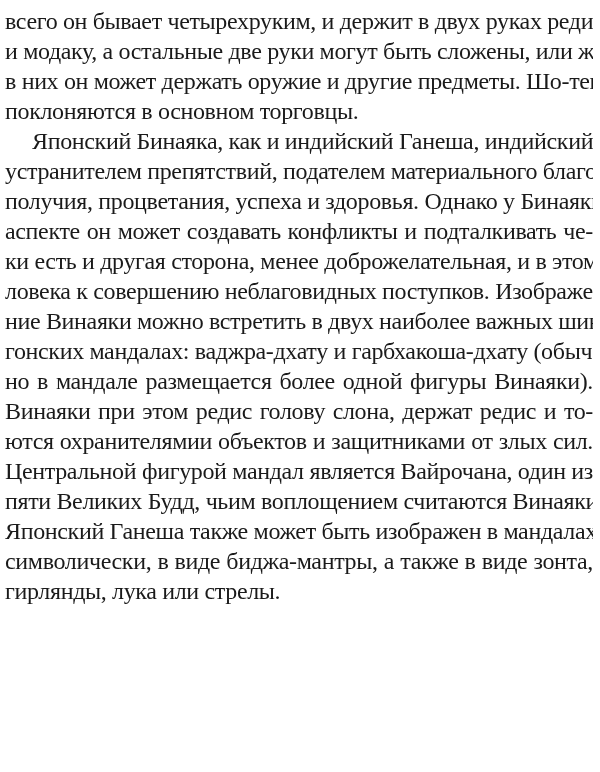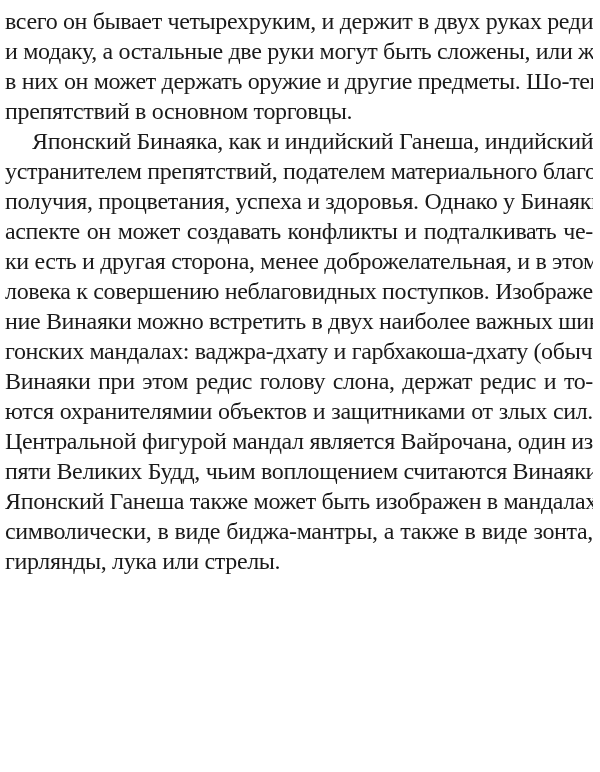--- a/index.html
+++ b/index.html
@@ -40,31 +40,32 @@
     }
   </style>
 </head>
 <body>
 
 <div class="page">
   <div class="paragraph">
     <span class="line">всего он бывает четырехруким, и держит в двух руках редис</span>
     <span class="line">и модаку, а остальные две руки могут быть сложены, или же</span>
     <span class="line">в них он может держать оружие и другие предметы. Шо-тену</span>
-    <span class="line last">препятствий в основном торговцы.</span>
+    <span class="line last">поклоняются в основном торговцы.</span>
   </div>
   <div class="paragraph">
     <span class="line indent">Японский Бинаяка, как и индийский Ганеша, индийский</span>
     <span class="line">устранителем препятствий, подателем материального благо-</span>
     <span class="line">получия, процветания, успеха и здоровья. Однако у Бинаяки</span>
     <span class="line">аспекте он может создавать конфликты и подталкивать че-</span>
     <span class="line">ки есть и другая сторона, менее доброжелательная, и в этом</span>
     <span class="line">ловека к совершению неблаговидных поступков. Изображе-</span>
     <span class="line">ние Винаяки можно встретить в двух наиболее важных шин-</span>
     <span class="line">гонских мандалах: ваджра-дхату и гарбхакоша-дхату (обыч-</span>
+    <span class="line">но в мандале размещается более одной фигуры Винаяки).</span>
     <span class="line">Винаяки при этом редис голову слона, держат редис и то-</span>
     <span class="line">ются охранителямии объектов и защитниками от злых сил.</span>
     <span class="line">Центральной фигурой мандал является Вайрочана, один из</span>
     <span class="line">пяти Великих Будд, чьим воплощением считаются Винаяки.</span>
     <span class="line">Японский Ганеша также может быть изображен в мандалах</span>
     <span class="line">символически, в виде биджа-мантры, а также в виде зонта,</span>
     <span class="line last">гирлянды, лука или стрелы.</span>
   </div>
 </div>
 

